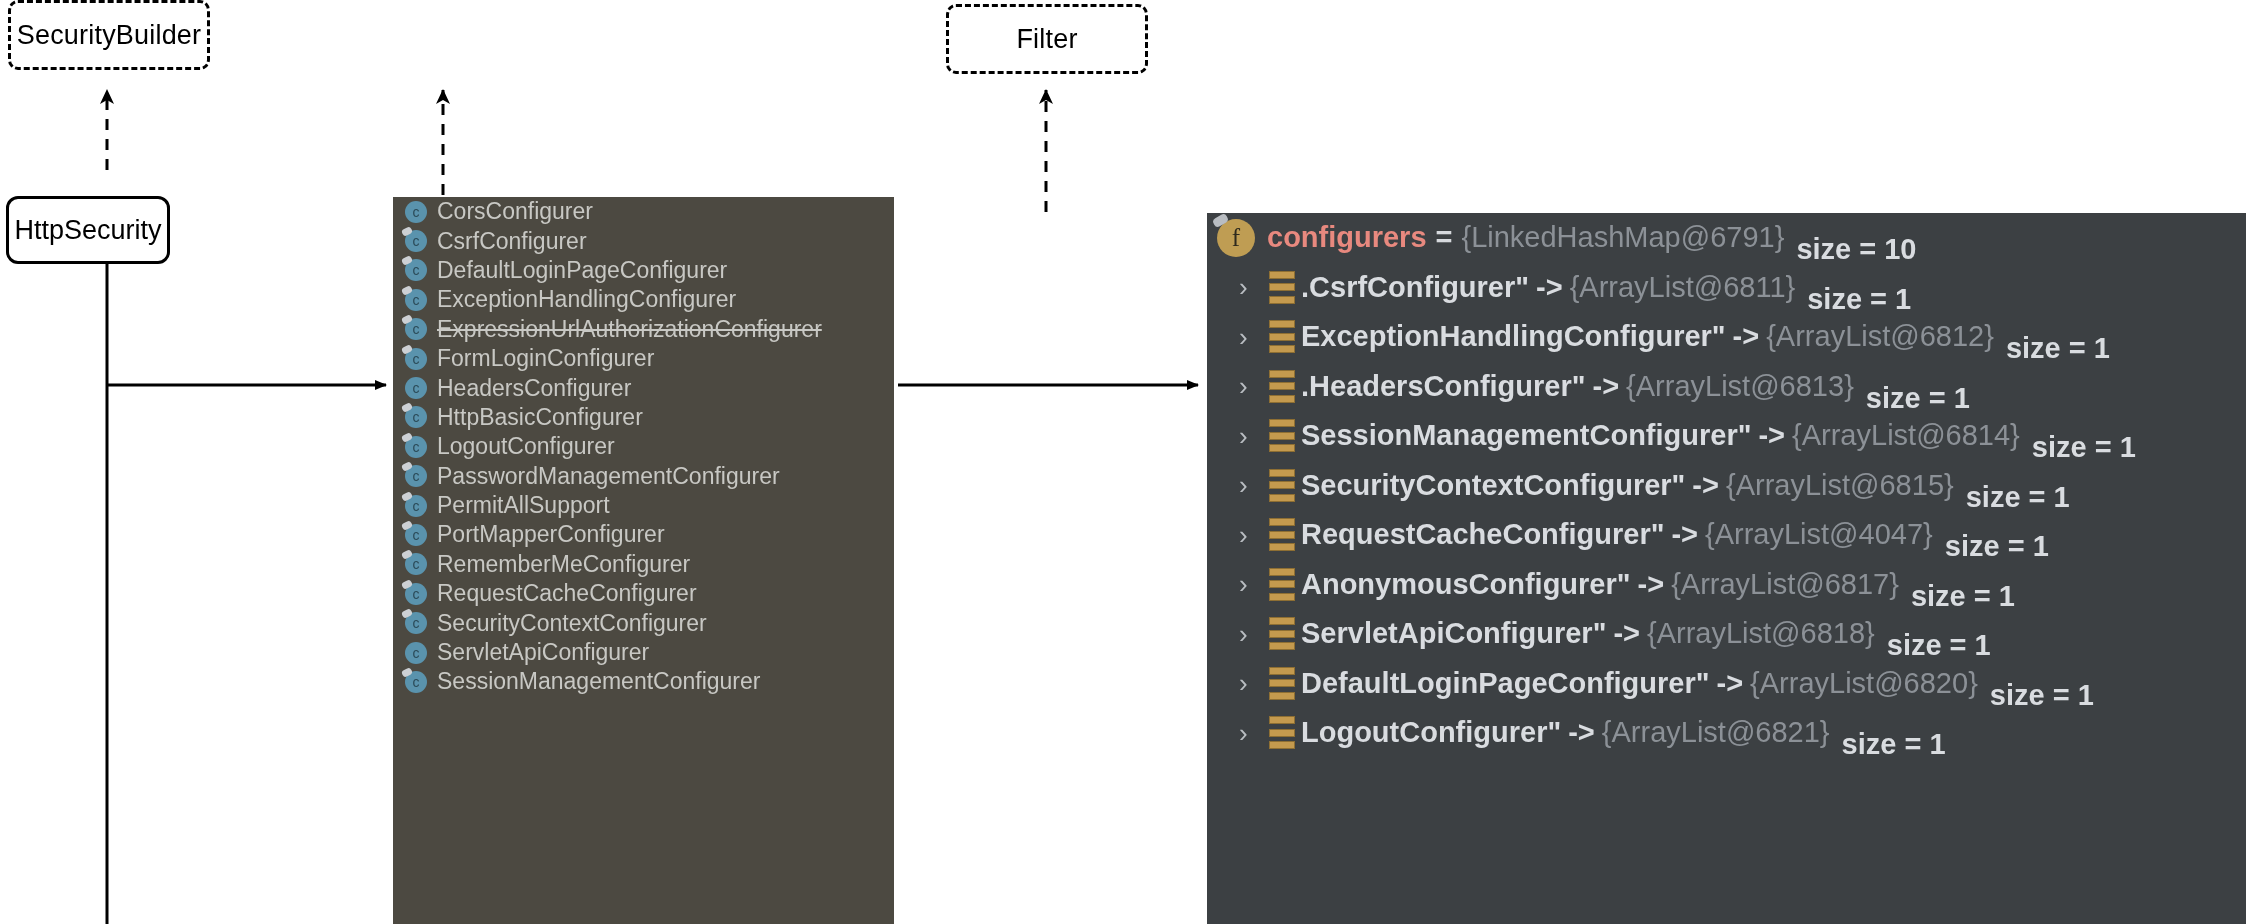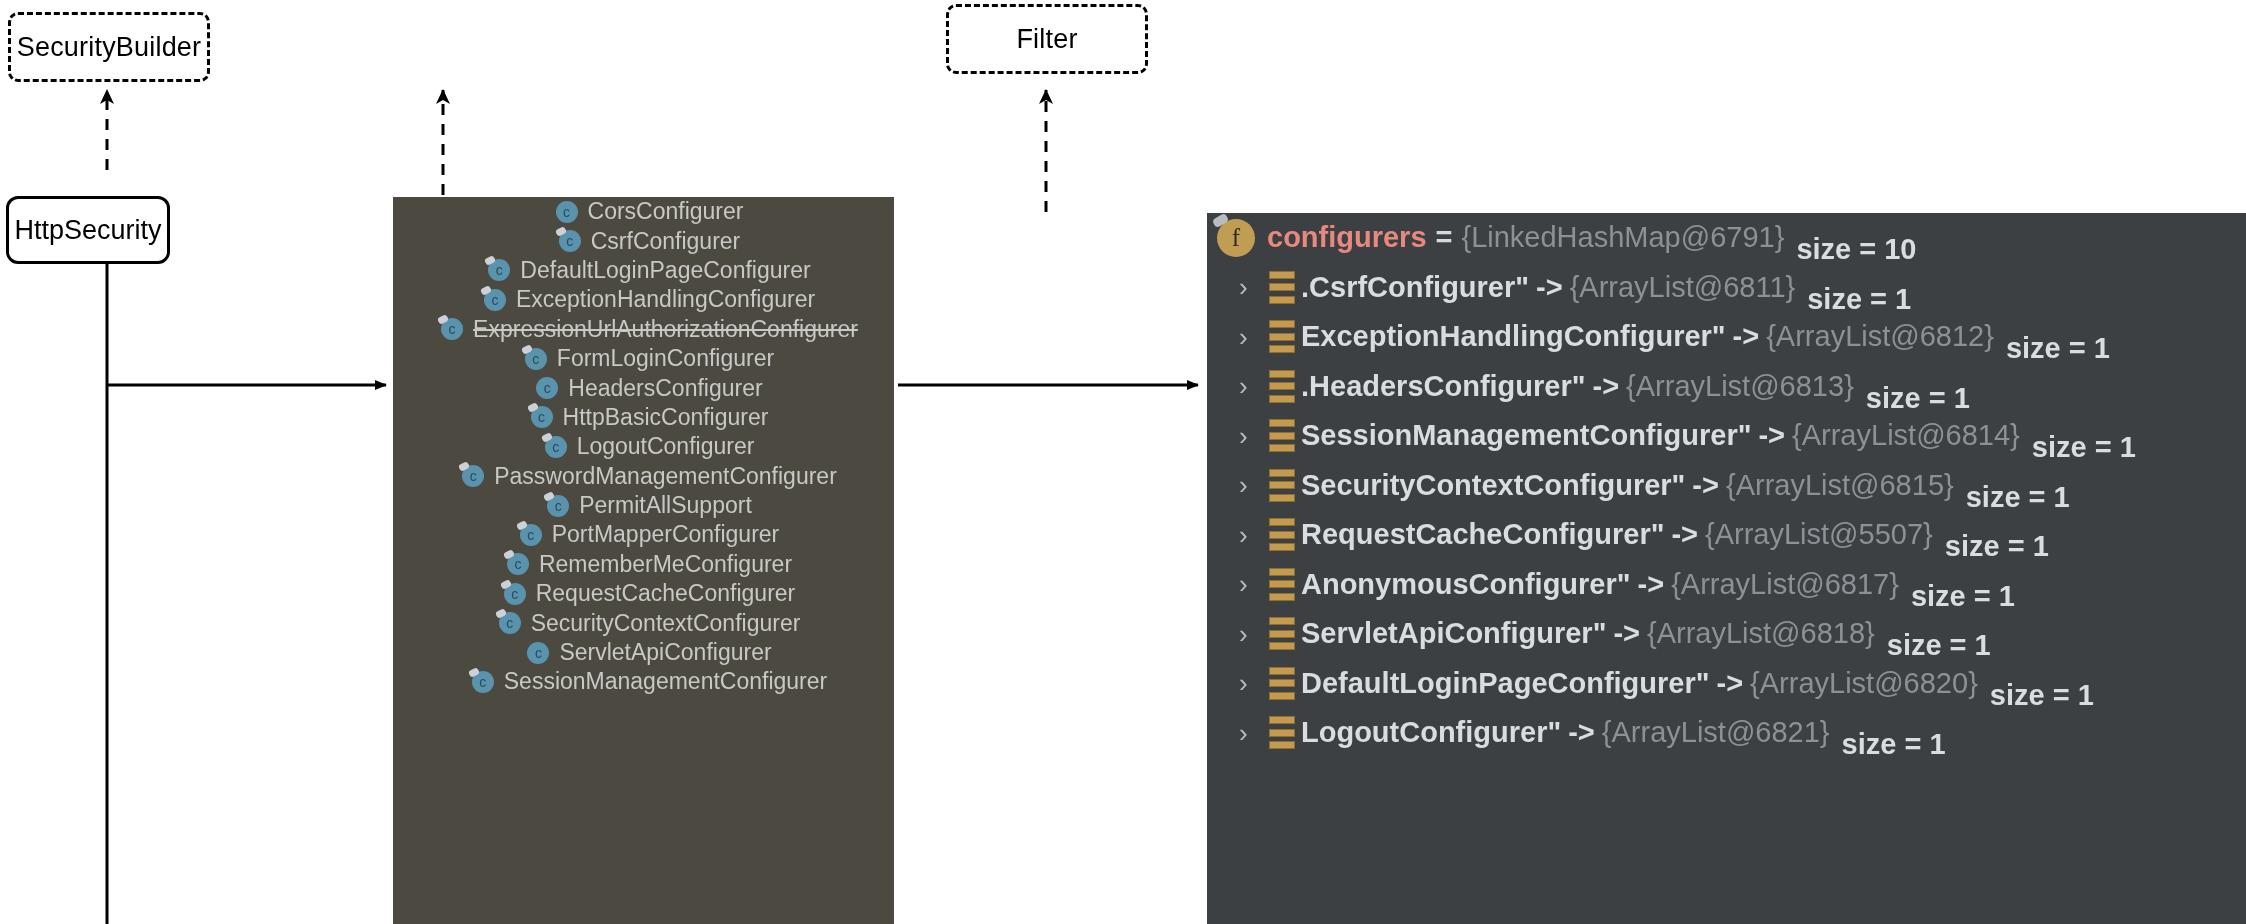--- a/index.html
+++ b/index.html
@@ -19,21 +19,21 @@
     position:absolute;
     border:3px dashed #000;
     border-radius:10px;
     background:#fff;
     display:flex;align-items:center;justify-content:center;
     box-sizing:border-box;
   }
   .iface span{
     font-size:27px;color:#000;letter-spacing:.2px;white-space:nowrap;
   }
-  #iface-securitybuilder{left:8px;top:12px;width:202px;height:70px;}
+  #iface-securitybuilder{left:8px;top:0;width:202px;height:70px;}
   #iface-securityconfigurer{left:344px;top:4px;width:202px;height:70px;}
   #iface-filter{left:946px;top:4px;width:202px;height:70px;}
 
   
   .klass{
     position:absolute;
     border:3px solid #000;
     border-radius:12px;
     background:#fff;
     display:flex;align-items:center;justify-content:center;
@@ -57,21 +57,20 @@
     left:393px;top:197px;width:501px;height:727px;
     background:#4C4941;
     overflow:hidden;
     box-sizing:border-box;
   }
   .cmp-row{
     height:29.4px;
     display:flex;align-items:center;
     padding-left:12px;
     box-sizing:border-box;
-    justify-content:center;
   }
   .cmp-icon{
     width:22px;height:22px;flex:0 0 22px;
     border-radius:50%;
     background:#5a93ad;
     position:relative;
     margin-right:10px;
     display:flex;align-items:center;justify-content:center;
   }
   .cmp-icon::after{
@@ -327,21 +326,21 @@
       </div>
       <div class="dbg-row child">
         <span class="dbg-chevron">›</span>
         <span class="list-icon">
           <i></i>
           <i></i>
           <i></i>
         </span>
         <span class="tok-key">RequestCacheConfigurer"</span>
         <span class="tok-arrow">-&gt;</span>
-        <span class="tok-ref">{ArrayList@5507}</span>
+        <span class="tok-ref">{ArrayList@4047}</span>
         <span class="tok-size">size = 1</span>
       </div>
       <div class="dbg-row child">
         <span class="dbg-chevron">›</span>
         <span class="list-icon">
           <i></i>
           <i></i>
           <i></i>
         </span>
         <span class="tok-key">AnonymousConfigurer"</span>

